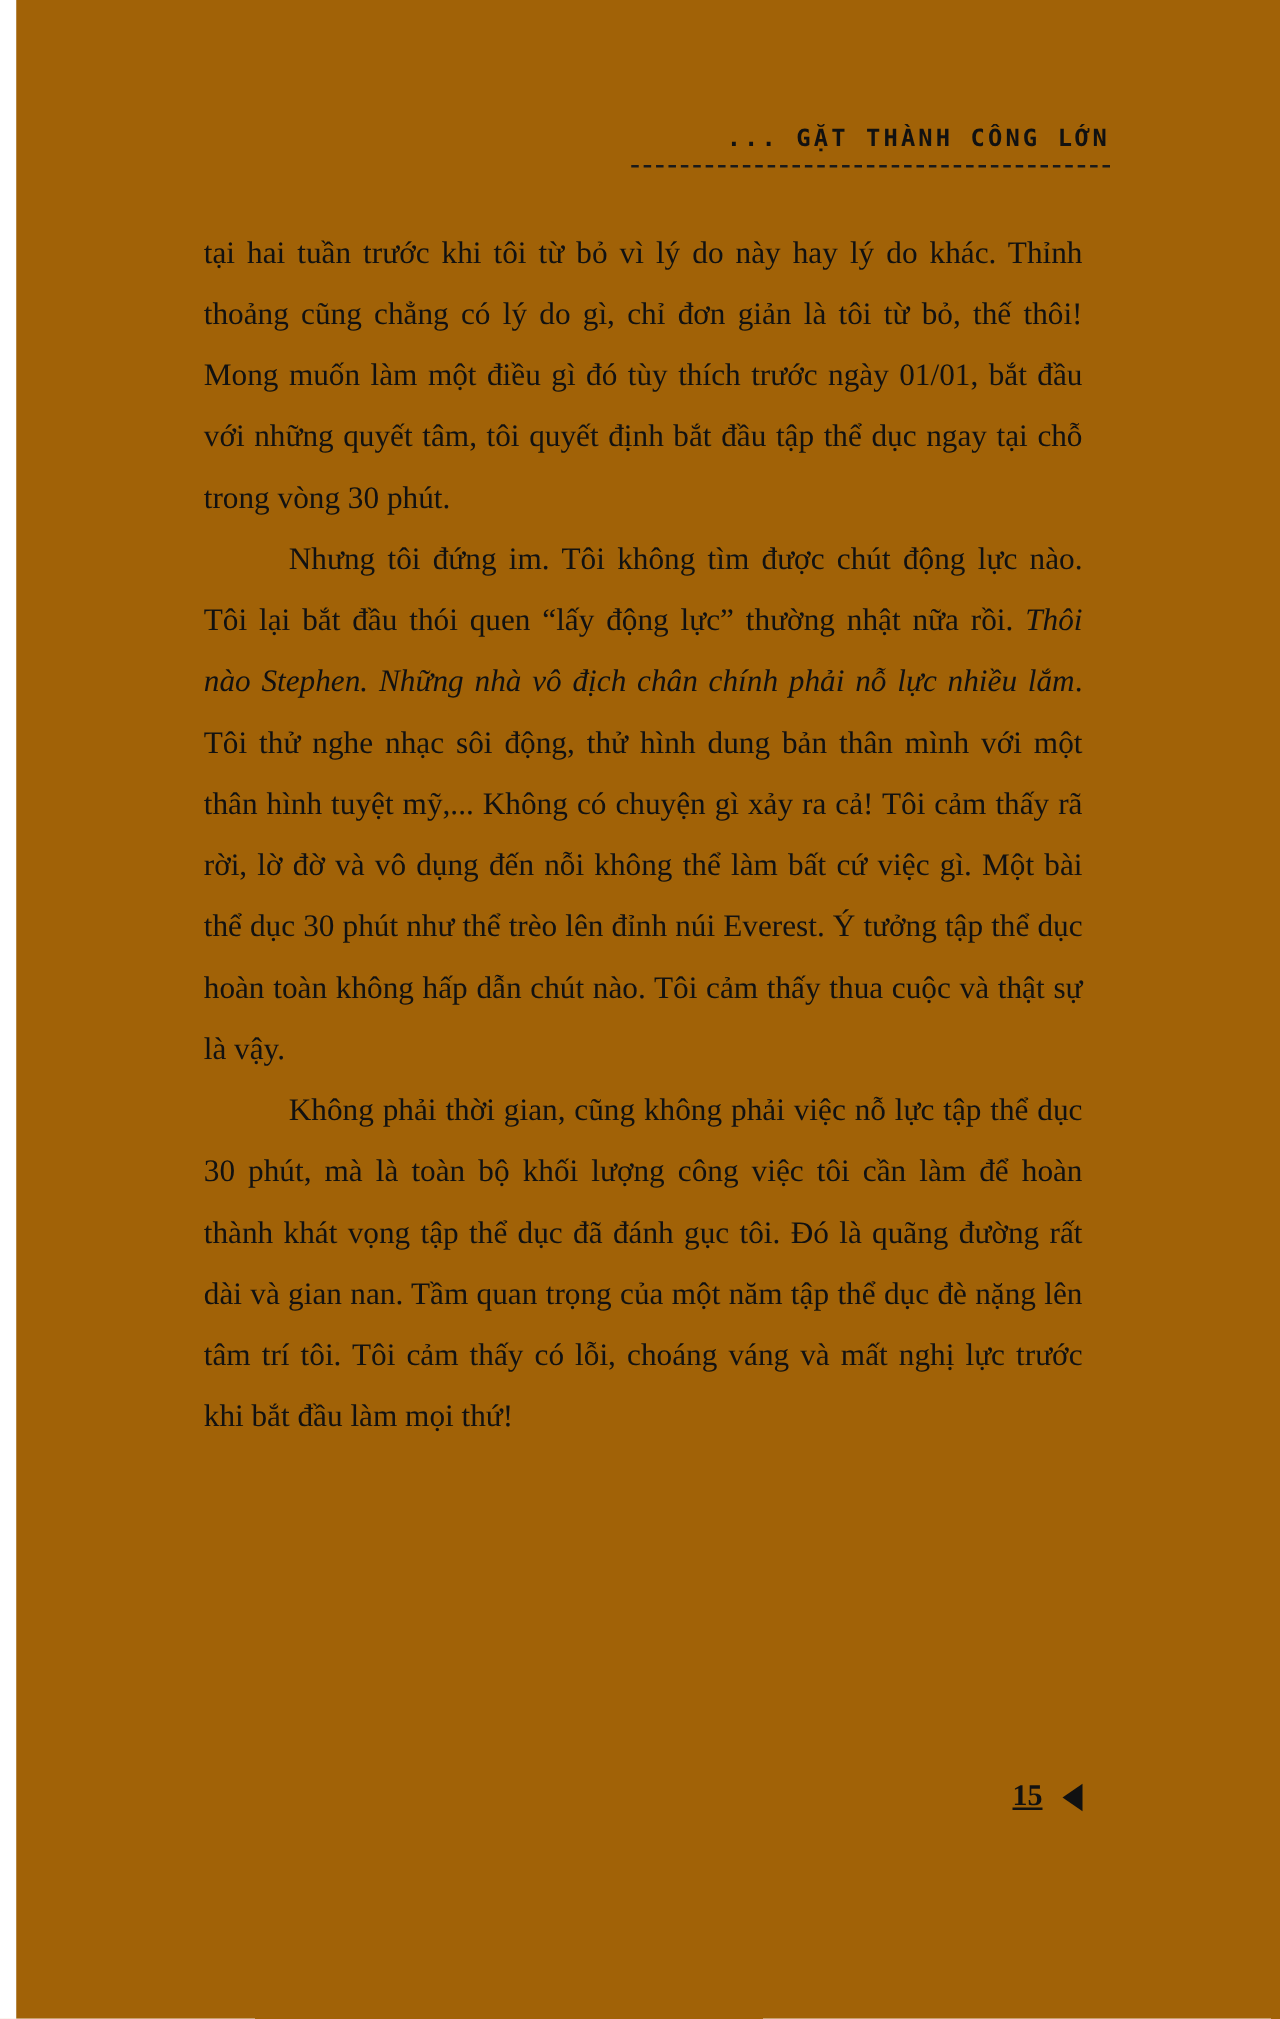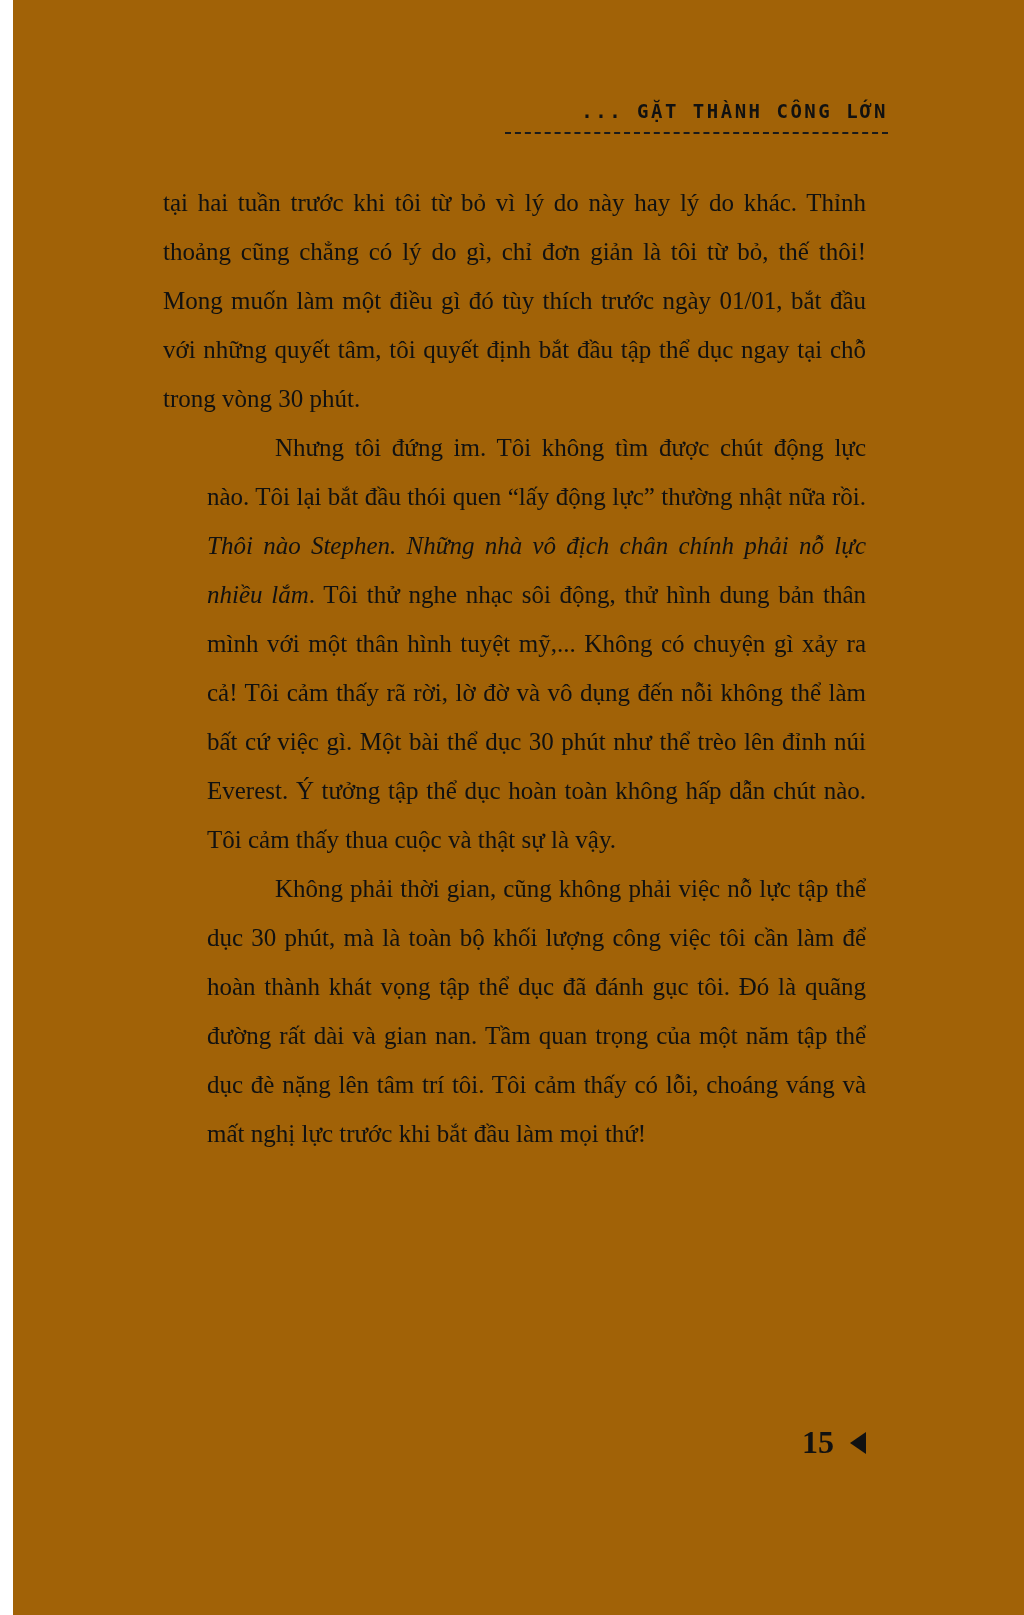--- a/index.html
+++ b/index.html
@@ -60,21 +60,20 @@
     margin: 0;
     font-size: 25px;
     line-height: 49px;
     text-align: justify;
     text-justify: inter-word;
     color: #111111;
     hyphens: none;
   }
   .para + .para {
     margin-top: 0;
-    margin-left: 44px;
   }
   .para.indent {
     text-indent: 68px;
   }
   .para .ital {
     font-style: italic;
   }
 
   
   .folio {
@@ -82,23 +81,24 @@
     left: 150px;
     top: 1424px;
     width: 703px;
     display: flex;
     justify-content: flex-end;
     align-items: center;
     gap: 16px;
   }
   .folio-number {
     font-family: "Liberation Serif", serif;
-    font-size: 32px;
+    font-size: 24px;
     font-weight: bold;
     color: #111111;
+    text-decoration: underline;
   }
   .folio-marker {
     width: 0;
     height: 0;
     border-top: 11px solid transparent;
     border-bottom: 11px solid transparent;
     border-right: 16px solid #111111;
   }
 </style>
 </head>

